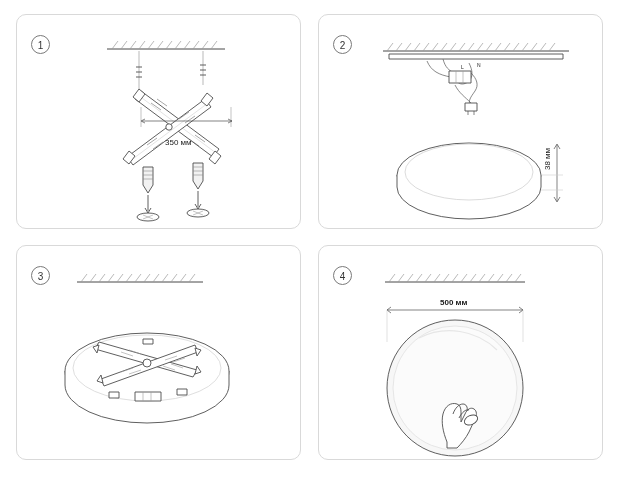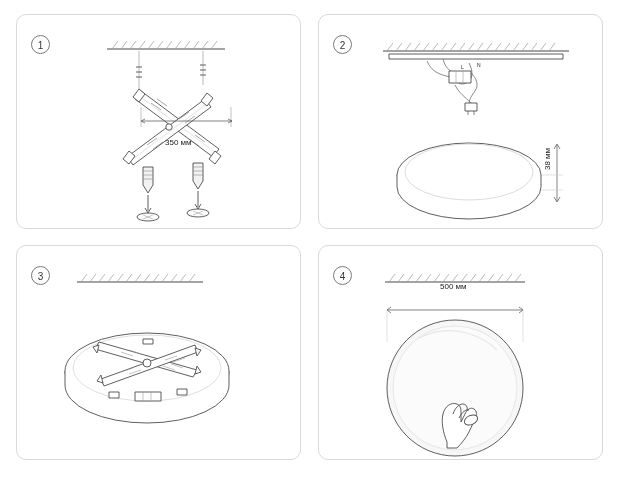--- a/index.html
+++ b/index.html
@@ -323,16 +323,16 @@
         <g stroke="#4d4d4d" stroke-width="0.9" fill="#ffffff">
           <path d="M128 196 C124 186 122 176 124 168 C126 160 132 156 138 158 C141 159 142 162 142 166
                    L142 176 L146 168 C148 163 152 161 155 163 C158 165 158 169 156 173
                    L150 186 C147 192 142 198 138 202 L128 202 Z"></path>
           <path d="M134 168 C136 162 140 158 144 158 C147 158 149 161 148 165" fill="none"></path>
           <path d="M140 172 C143 166 147 163 150 164" fill="none"></path>
           <ellipse cx="152" cy="174" rx="7" ry="4.5" fill="#ffffff" stroke="#4d4d4d" transform="rotate(-25 152 174)"></ellipse>
         </g>
       </g>
     </svg>
-    <span class="dim-label" style="left:121px; top:36px;">500 мм</span>
+    <span class="dim-label" style="left:121px; top:52px;font-weight:bold;">500 мм</span>
   </div>
 
 </div>
 
 </body></html>

